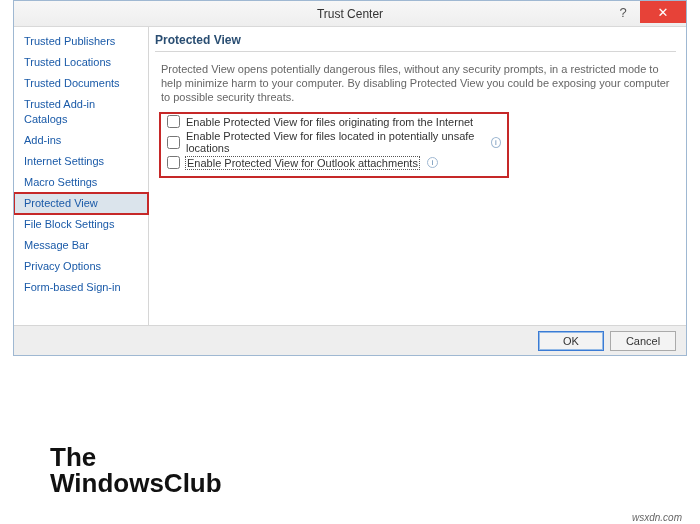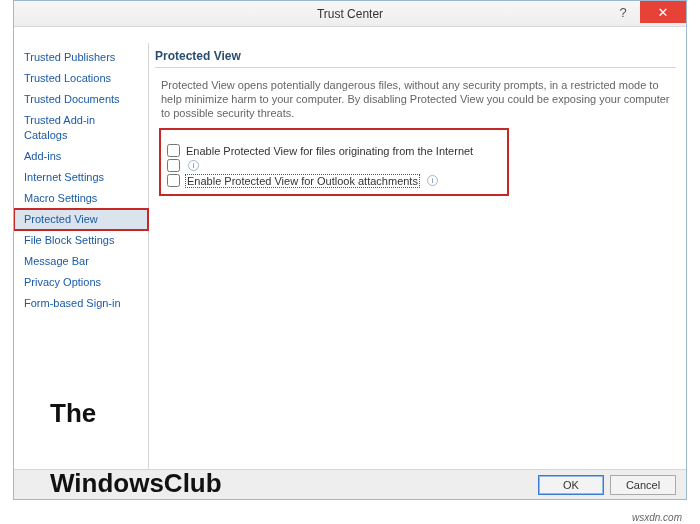--- a/index.html
+++ b/index.html
@@ -10,21 +10,21 @@
     background: #fff;
     color: #333;
     width: 700px;
     height: 524px;
     position: relative;
     overflow: hidden;
   }
   .shell {
     position: absolute;
     left: 13px; top: 0;
-    width: 674px; height: 500px;
+    width: 674px; height: 356px;
     border: 1px solid #9fb8d2;
     background: #fff;
     display: flex;
     flex-direction: column;
   }
   .titlebar {
     height: 26px;
     background: linear-gradient(#f7f7f7, #eeeeee);
     border-bottom: 1px solid #d9d9d9;
     display: flex;
@@ -52,21 +52,20 @@
   }
   .titlebar .ctrl.close {
     background: #e74238;
     color: #fff;
     width: 46px;
   }
   .body {
     flex: 1;
     display: flex;
     overflow: hidden;
-    margin-top: 16px;
   }
   .sidebar {
     width: 135px;
     border-right: 1px solid #d6d6d6;
     padding: 4px 0;
     background: #fff;
   }
   .sidebar .item {
     padding: 3px 10px 3px 10px;
     color: #1a5aa8;
@@ -100,21 +99,21 @@
     padding-bottom: 2px;
   }
   .desc {
     color: #666;
     font-size: 11px;
     line-height: 14px;
     padding: 2px 6px 8px 6px;
   }
   .options {
     border: 2px solid #c62828;
-    padding: 13px 6px 6px 6px;
+    padding: 0 6px 6px 6px;
     margin: 0 4px;
     width: 350px;
   }
   .opt {
     display: flex;
     align-items: center;
     gap: 6px;
     padding: 1px 0;
   }
   .opt input[type=checkbox] {
@@ -160,21 +159,21 @@
   }
   .overlay-watermark {
     position: absolute;
     left: 50px; bottom: 28px;
     font-size: 26px;
     font-weight: 700;
     line-height: 26px;
     color: #111;
   }
   .overlay-watermark .line1 { color: #111; }
-  .overlay-watermark .line2 { color: #111; margin-top: 44px; }
+  .overlay-watermark .line2 { color: #111; }
   .badge {
     position: absolute;
     right: 18px;
     bottom: 1px;
     font-size: 10px;
     color: #666;
     font-style: italic;
   }
 </style>
 </head>
@@ -213,20 +212,21 @@
       </fieldset>
       <div class="desc">Protected View opens potentially dangerous files, without any security prompts, in a restricted mode to help minimize harm to your computer. By disabling Protected View you could be exposing your computer to possible security threats.</div>
 
       <div class="options">
         <div class="opt">
           <input type="checkbox" style="">
           <label>Enable Protected View for files originating from the Internet</label>
         </div>
         <div class="opt">
           <input type="checkbox" style="">
+          <label>Enable Protected View for files located in potentially unsafe locations</label>
           <span class="info">i</span>
         </div>
         <div class="opt">
           <input type="checkbox" style="">
           <label class="focus-label">Enable Protected View for Outlook attachments</label>
           <span class="info">i</span>
         </div>
       </div>
     </div>
 

